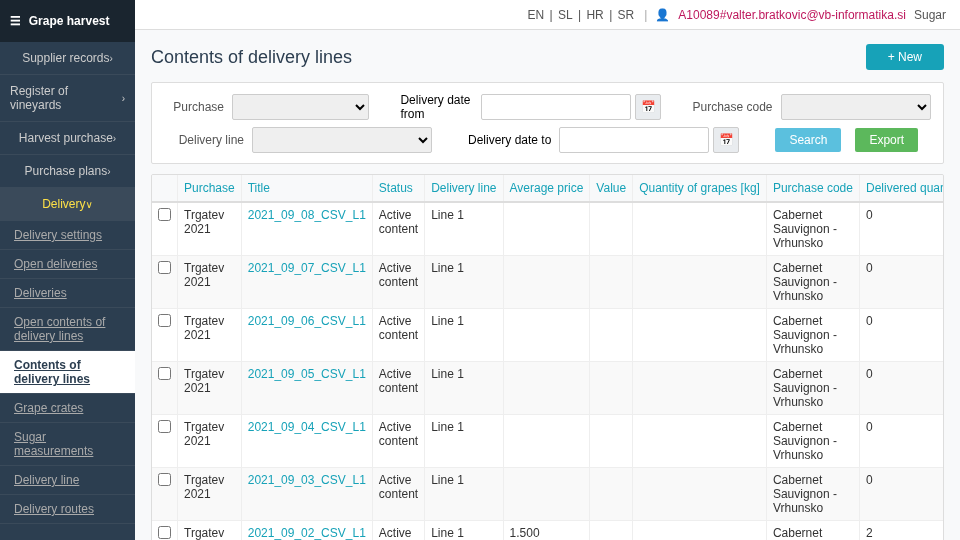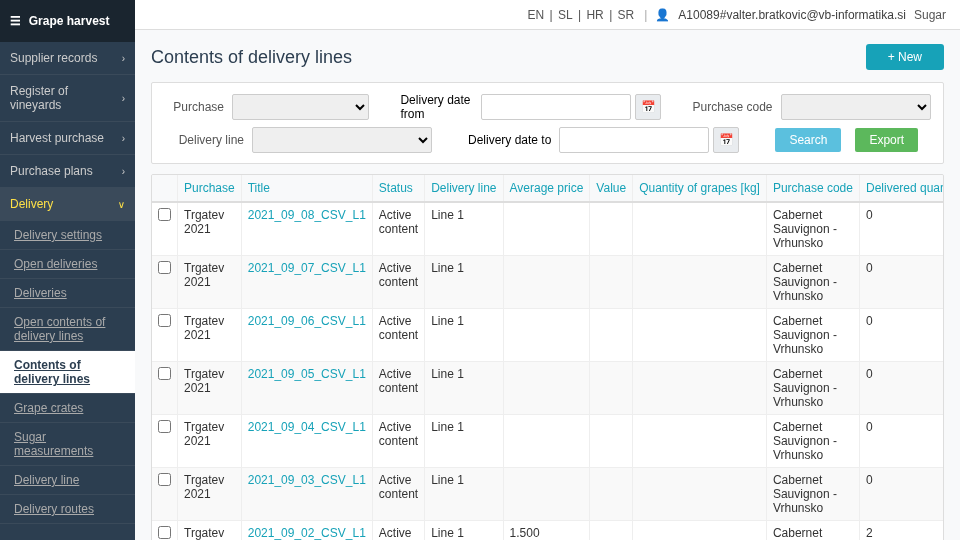--- a/index.html
+++ b/index.html
@@ -25,21 +25,21 @@
       align-items: center;
       gap: 8px;
       min-height: 42px;
     }
     .sidebar-item {
       padding: 9px 10px;
       color: #ccc;
       cursor: pointer;
       display: flex;
       align-items: center;
-      justify-content: space-between;
+      justify-content: center;
       border-bottom: 1px solid #3a4a5a;
     }
     .sidebar-item.active { background: #3a4a5a; color: #fde047; }
     .sidebar-chevron { font-size: 10px; }
     .sidebar-sub-item {
       padding: 7px 10px 7px 14px;
       color: #aaa;
       cursor: pointer;
       border-bottom: 1px solid #3a4a5a;
       text-decoration: underline;
@@ -61,21 +61,21 @@
       padding: 5px 14px;
       display: flex;
       align-items: center;
       justify-content: flex-end;
       min-height: 30px;
       font-size: 11px;
       color: #555;
       gap: 8px;
     }
     .lang-links a { color: #555; text-decoration: none; margin: 0 2px; }
-    .topbar-user { color: #404040; }
+    .topbar-user { color: #be185d; }
     .topbar-logout { color: #555; cursor: pointer; }
 
     
     #content {
       flex: 1;
       padding: 14px 16px;
       overflow-y: auto;
       background: #f8f9fa;
     }
 

